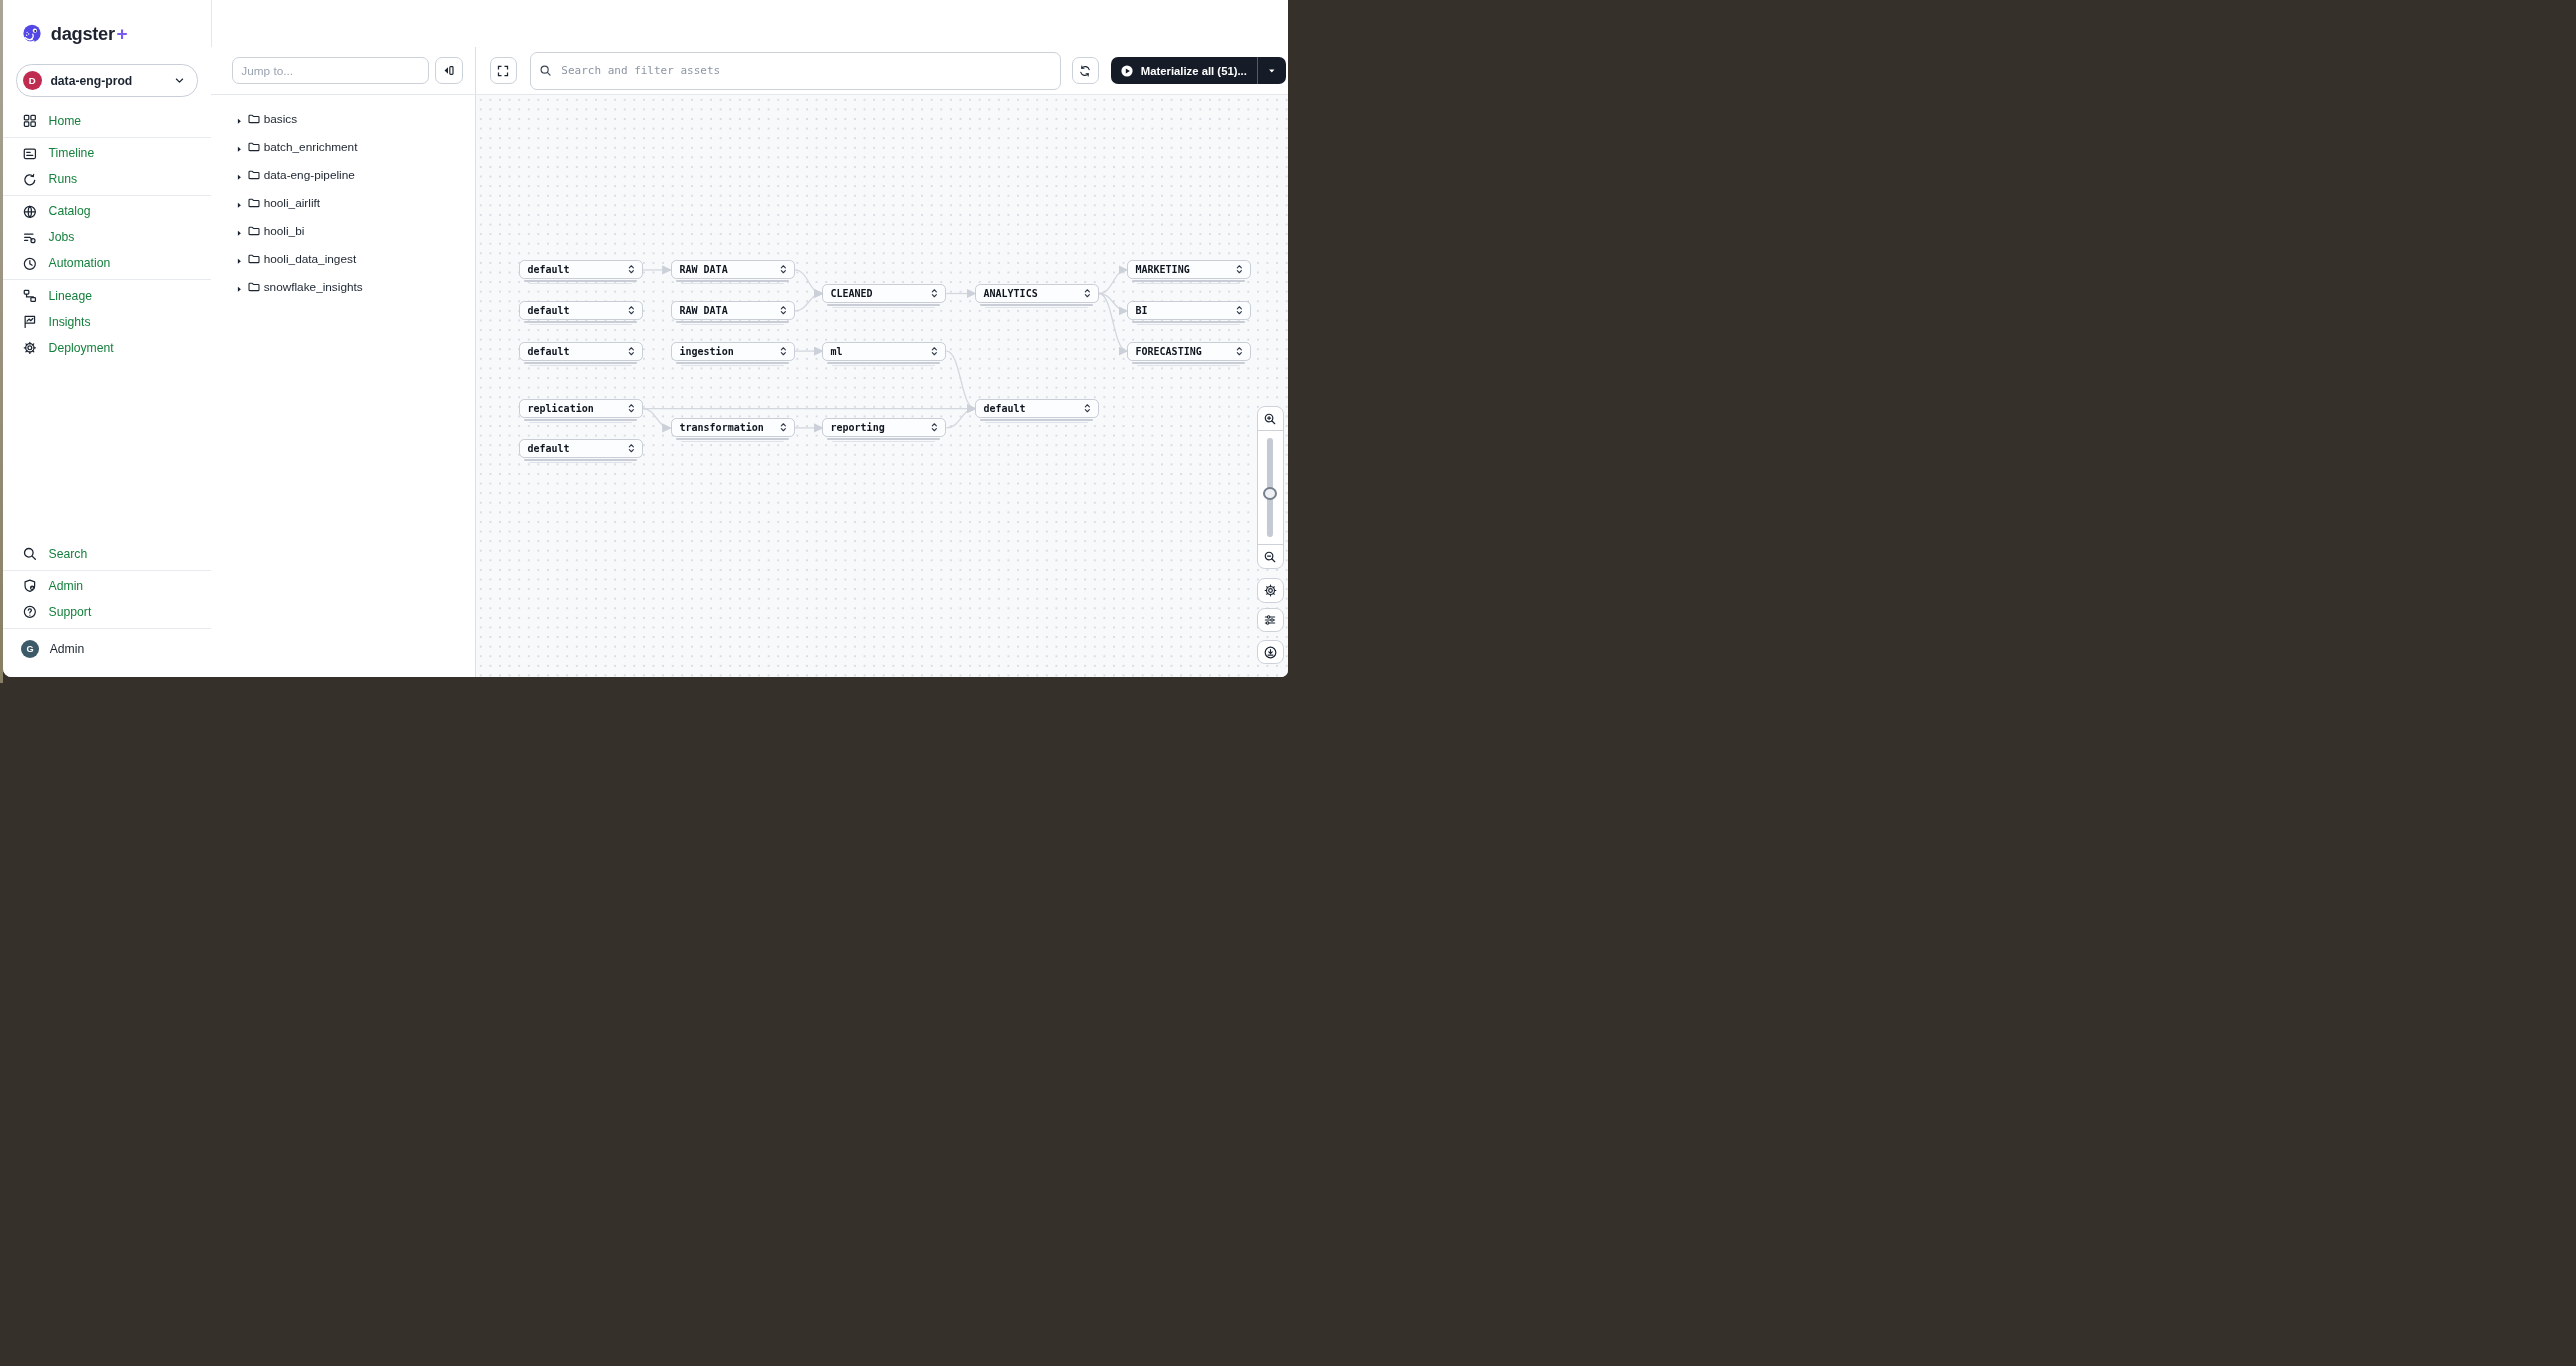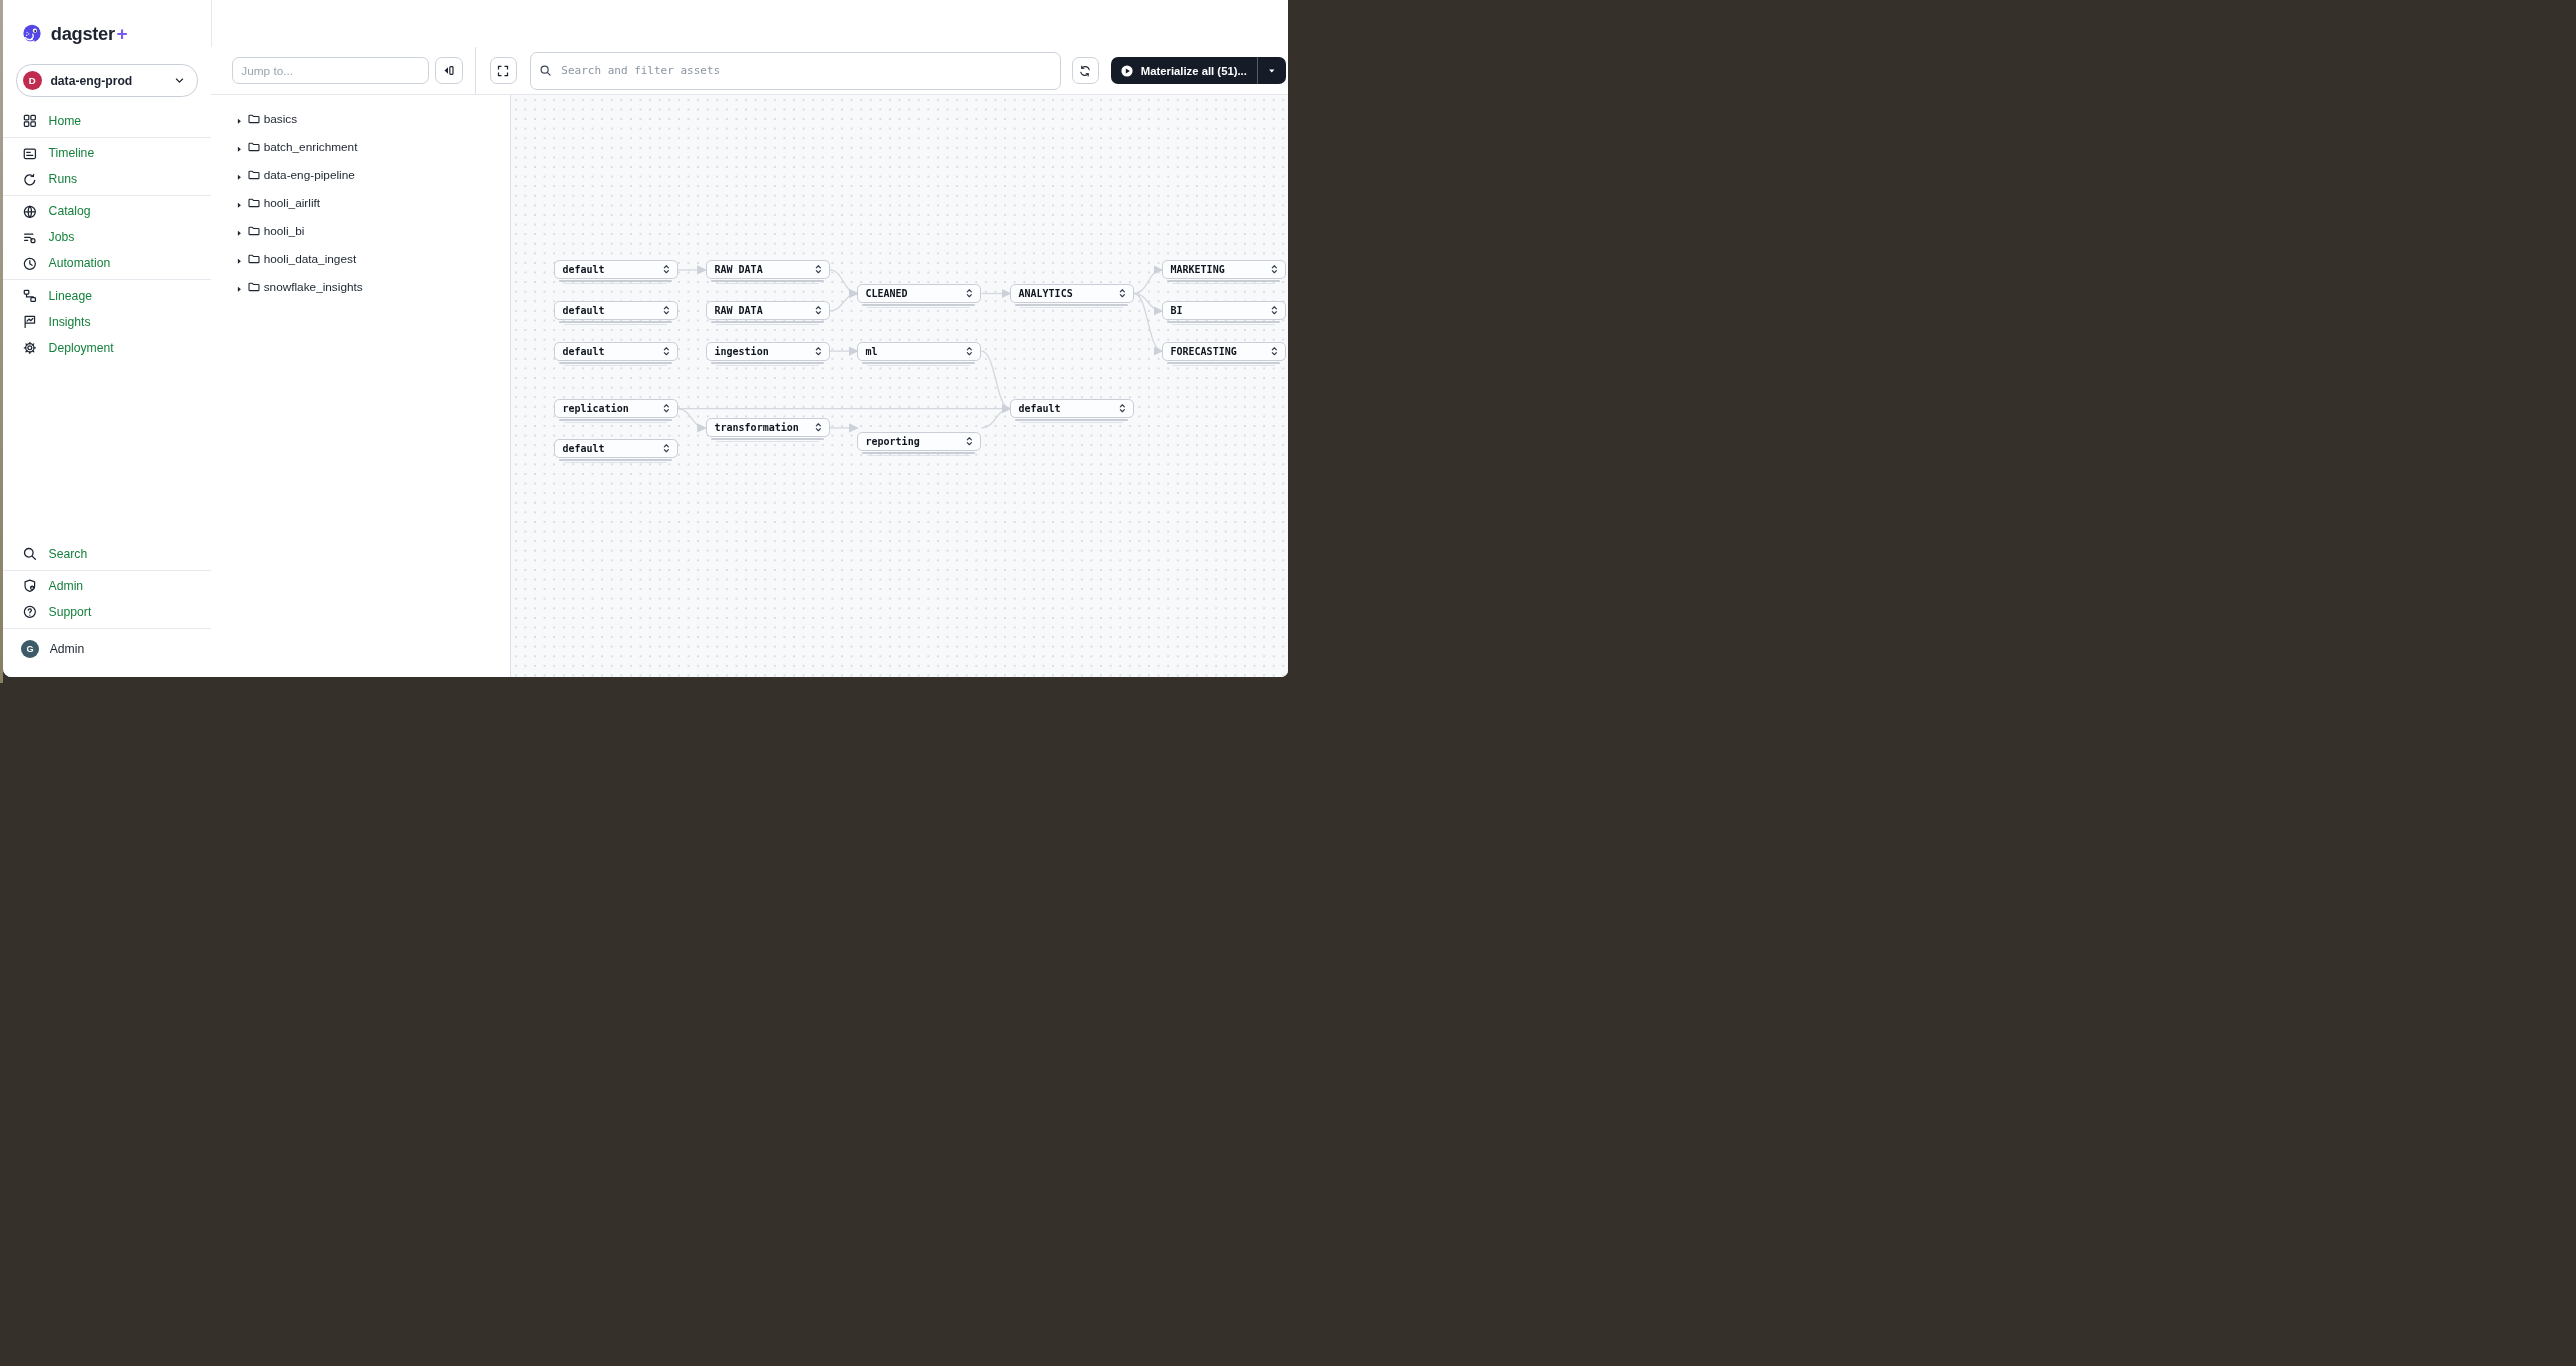--- a/index.html
+++ b/index.html
@@ -44,21 +44,21 @@
   .materialize-btn{margin-left:12.2px;height:27px;border-radius:7px;display:flex;align-items:stretch;color:#fff;cursor:pointer;overflow:hidden;}
   .mat-main{display:flex;align-items:center;gap:7px;padding:0 10.5px 0 8.7px;font-size:11.3px;font-weight:600;}
   .mat-divider{width:0.9px;background:rgba(255,255,255,0.28);}
   .mat-caret{width:28px;display:flex;align-items:center;justify-content:center;}
 
   
   .tree-body{position:absolute;left:208px;top:95px;width:264px;bottom:0;background:#fff;padding-top:2.6px;box-sizing:border-box;}
   .tree-row{display:flex;align-items:flex-end;gap:3px;height:28px;padding-left:24.4px;font-size:11.8px;color:#1b2430;cursor:pointer;}
 
   
-  .graph-body{position:absolute;left:472px;top:95px;right:0;bottom:0;border-left:0.9px solid #dcdfe5;background-color:#f8f9fb;background-image:radial-gradient(#d9dce2 0.9px,transparent 1px);background-size:9.6px 9.6px;overflow:hidden;box-sizing:border-box;margin-left:35px;}
+  .graph-body{position:absolute;left:472px;top:95px;right:0;bottom:0;border-left:0.9px solid #dcdfe5;background-color:#f8f9fb;background-image:radial-gradient(#d9dce2 0.9px,transparent 1px);background-size:9.6px 9.6px;overflow:hidden;box-sizing:border-box;}
   .edges-svg{position:absolute;left:0;top:0;}
   .node{position:absolute;width:124px;height:19px;background:#fcfdff;border:1.3px solid #c8cdd6;border-radius:5.2px;box-sizing:border-box;display:flex;align-items:center;justify-content:space-between;padding:0 6.1px 0 7.9px;cursor:pointer;}
   .node::before{content:"";position:absolute;left:4.4px;right:4.4px;bottom:-3.5px;height:1.7px;background:#c9cdd5;border-radius:1.7px;}
   .node::after{content:"";position:absolute;left:9.6px;right:9.6px;bottom:-6.1px;height:1.3px;background:#dfe2e8;border-radius:1.7px;}
   .node-label{font-family:"DejaVu Sans Mono",monospace;font-size:10px;font-weight:700;color:#10161f;white-space:nowrap;overflow:hidden;}
 
   
   .zoom-group{position:absolute;left:781px;top:311px;width:27px;height:163px;border:0.9px solid #cdd2da;border-radius:7.9px;background:#fff;box-sizing:border-box;}
   .zg-btn{position:absolute;left:0;width:100%;height:23px;display:flex;align-items:center;justify-content:center;cursor:pointer;}
   .zg-top{top:0;border-bottom:0.9px solid #cdd2da;}
@@ -527,21 +527,21 @@
             </span>
           </div>
           <div class="node" style="left: 195px; top: 323px;">
             <span class="node-label">transformation</span>
             <span class="svg-icon">
               <svg width="8.7" height="10.5" viewBox="0 0 14 18" fill="none" stroke="#2e3847" stroke-width="1.9" stroke-linecap="round" stroke-linejoin="round">
                 <path d="M3.5 6.5L7 3l3.5 3.5M3.5 11.5L7 15l3.5-3.5"></path>
               </svg>
             </span>
           </div>
-          <div class="node" style="left: 346px; top: 337px;">
+          <div class="node" style="left: 346px; top: 323px;">
             <span class="node-label">reporting</span>
             <span class="svg-icon">
               <svg width="8.7" height="10.5" viewBox="0 0 14 18" fill="none" stroke="#2e3847" stroke-width="1.9" stroke-linecap="round" stroke-linejoin="round">
                 <path d="M3.5 6.5L7 3l3.5 3.5M3.5 11.5L7 15l3.5-3.5"></path>
               </svg>
             </span>
           </div>
           <div class="node" style="left: 43px; top: 344px;">
             <span class="node-label">default</span>
             <span class="svg-icon">

